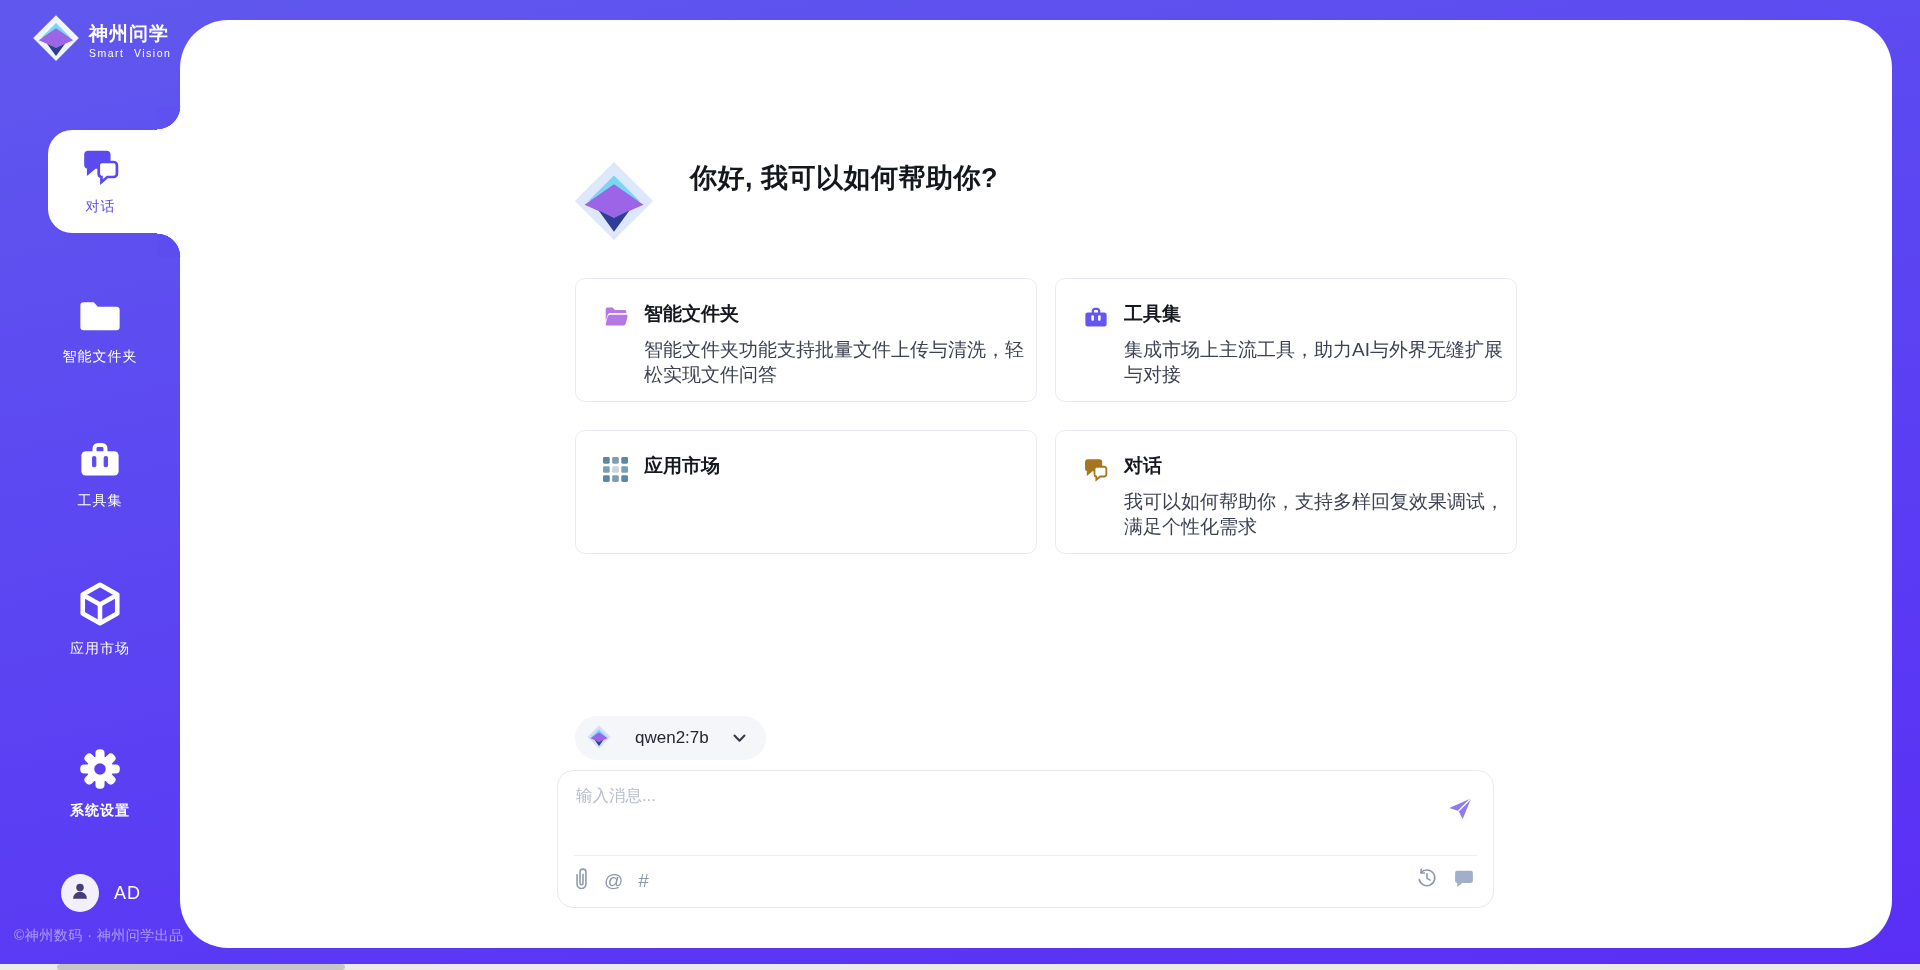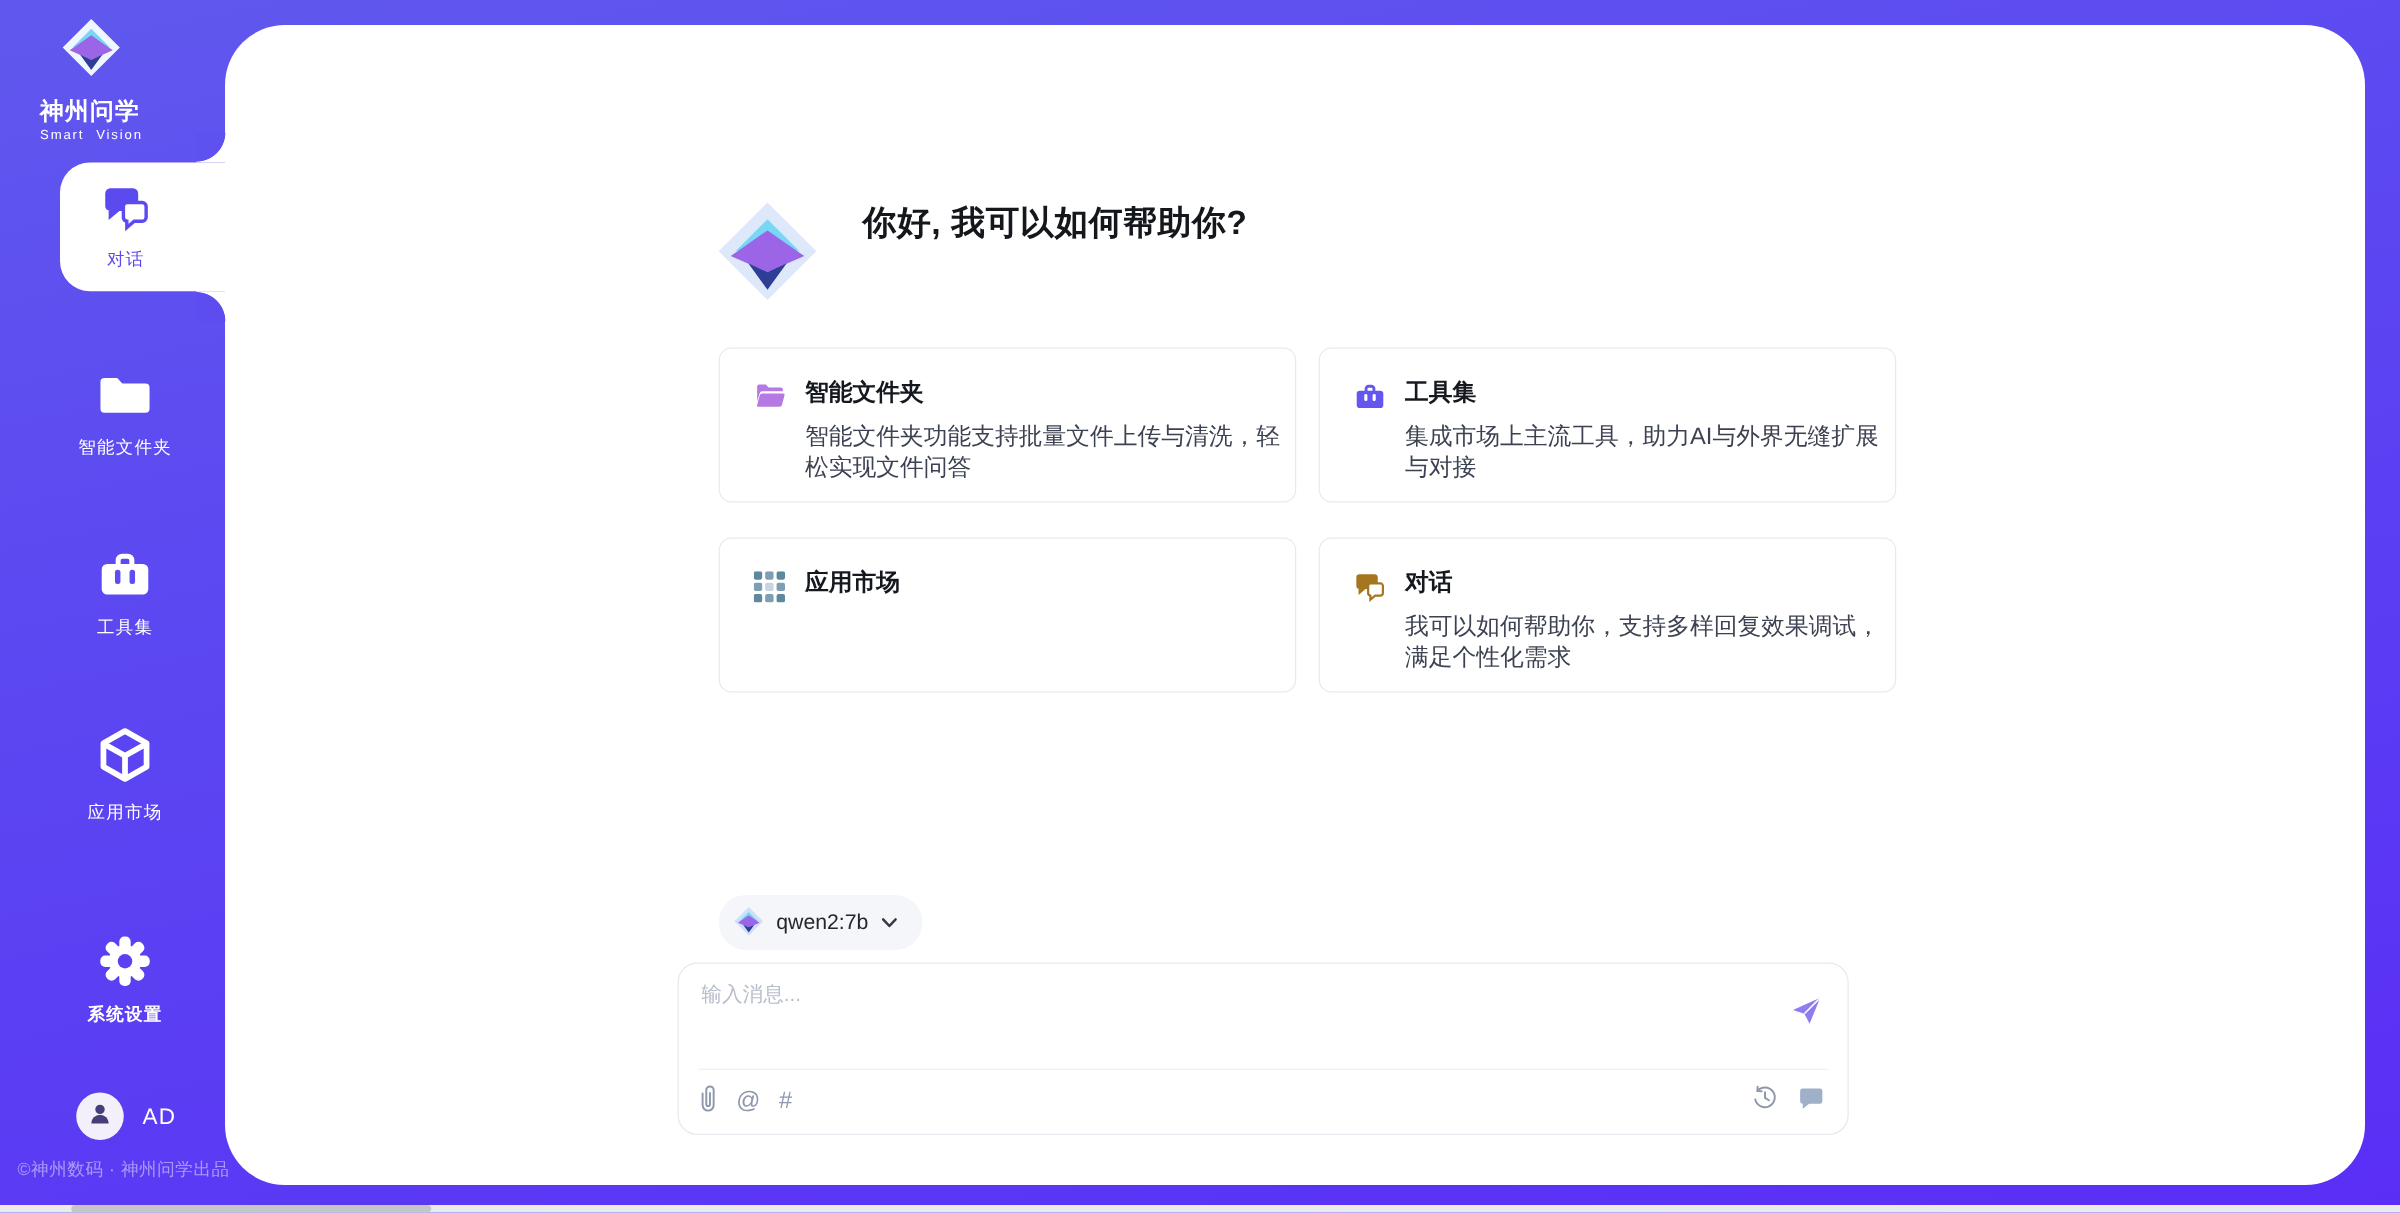--- a/index.html
+++ b/index.html
@@ -10,21 +10,21 @@
     background:linear-gradient(168deg,#6058ee 0%,#5b45f2 45%,#5a2ef6 100%);
   }
 
   
   .main-panel {
     position:absolute; left:180px; top:20px; width:1712px; height:928px;
     background:#ffffff; border-radius:48px;
   }
 
   
-  .logo-block { position:absolute; left:32px; top:14px; display:flex; align-items:center; gap:9px;flex-direction:column; }
+  .logo-block { position:absolute; left:32px; top:14px; display:flex; align-items:center; gap:9px; }
   .logo-text-name { color:#fff; font-size:19px; font-weight:700; letter-spacing:1px; }
   .logo-text-sub  { color:#fff; font-size:10.5px; letter-spacing:1.5px; word-spacing:5px; margin-top:0; }
 
   .active-tab {
     position:absolute; left:48px; top:130px; width:133px; height:103px;
     background:#fff; border-radius:24px 0 0 24px; z-index:2;
     display:flex; flex-direction:column; align-items:center; justify-content:center;
     padding-right:28px; gap:7px; cursor:pointer;
   }
   .fillet { position:absolute; width:24px; height:24px; z-index:2; }
@@ -58,28 +58,28 @@
     border:1px solid #e9eaf1; border-radius:10px;
     padding:22px 24px 0 68px; cursor:pointer;
   }
   .card-icon { position:absolute; left:27px; top:26px; }
   .card-title { font-size:19px; font-weight:700; color:#15181e; margin-bottom:10px; }
   .card-desc  { font-size:19px; color:#3d4252; line-height:25px; width:380px; }
 
   
   .model-pill {
     position:absolute; left:575px; top:716px; height:44px;
-    display:inline-flex; align-items:center; gap:10px; padding:0 20px 0 12px;
+    display:inline-flex; align-items:center; gap:24px; padding:0 20px 0 12px;
     background:#f5f6fa; border:none; border-radius:22px; cursor:pointer;
     font-family:inherit;
   }
   .model-name { font-size:17px; color:#22262e; }
 
   .composer {
-    position:absolute; left:542px; top:770px; width:937px; height:138px;
+    position:absolute; left:557px; top:770px; width:937px; height:138px;
     background:#fff; border:1px solid #e7e9f0; border-radius:16px;
   }
   .composer textarea {
     position:absolute; left:18px; top:14px; width:840px; height:58px;
     border:none; outline:none; resize:none; background:transparent;
     font-family:inherit; font-size:16.5px; color:#2a2f3a;
   }
   .composer textarea::placeholder { color:#b7bdc9; }
   .send-button { position:absolute; right:16px; top:22px; width:34px; height:34px; border:none; background:transparent; cursor:pointer; }
   .composer-divider { position:absolute; left:16px; right:16px; top:84px; border-top:1px solid #edeff3; }

